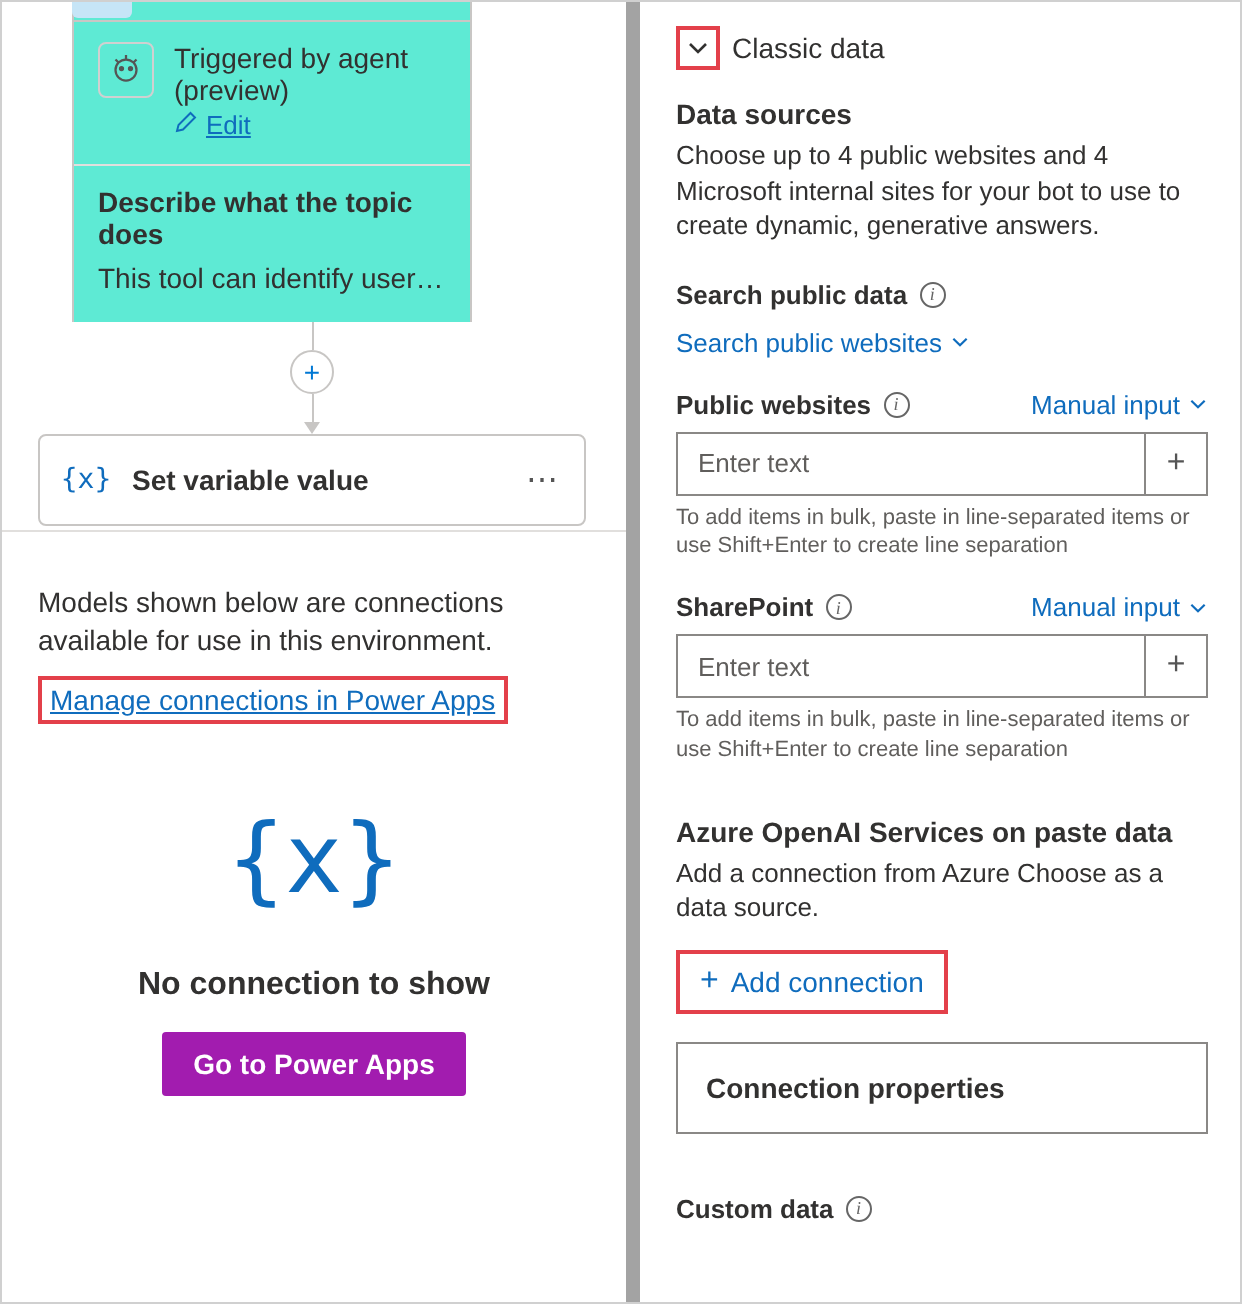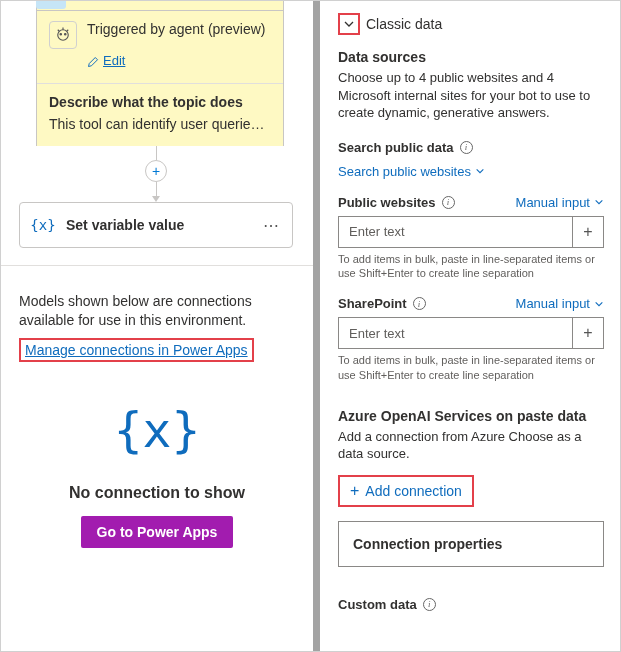--- a/index.html
+++ b/index.html
@@ -33,24 +33,24 @@
     overflow: hidden;
   }
 
   
   .flow-area {
     padding: 0 18px 0 0;
     position: relative;
   }
   .trigger-cut {
     margin-left: 35px;
-    width: 248px;
+    width: 200px;
     border-left: 1px solid #c8c6c4;
     border-right: 1px solid #c8c6c4;
-    background: #fef9c3;
+    background: #5eead4;
   }
   .trigger-top-cut {
     height: 10px;
     border-bottom: 1px solid #c8c6c4;
     position: relative;
   }
   .trigger-top-chevron {
     position: absolute;
     left: -1px;
     top: -22px;
@@ -77,23 +77,23 @@
     align-items: center;
     justify-content: center;
     margin-right: 10px;
     flex: 0 0 28px;
     color: #555;
   }
   .agent-text { flex: 1; }
   .agent-title { font-size: 14px; color: #323130; }
   .edit-row {
     display: inline-flex;
-    align-items: flex-end;
+    align-items: flex-start;
     gap: 4px;
-    margin-top: 16px;
+    margin-top: 2px;
   }
   .edit-row .pen { color: #0f6cbd; }
   .edit-link { color: #0f6cbd; text-decoration: underline; font-size: 13px; cursor: pointer; }
 
   .desc-block {
     border-top: 1px solid #e1dfdd;
     padding: 10px 12px 14px 12px;
   }
   .desc-label {
     font-weight: 600;

